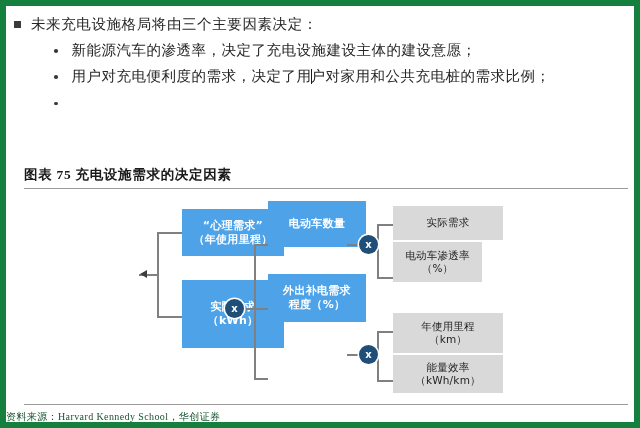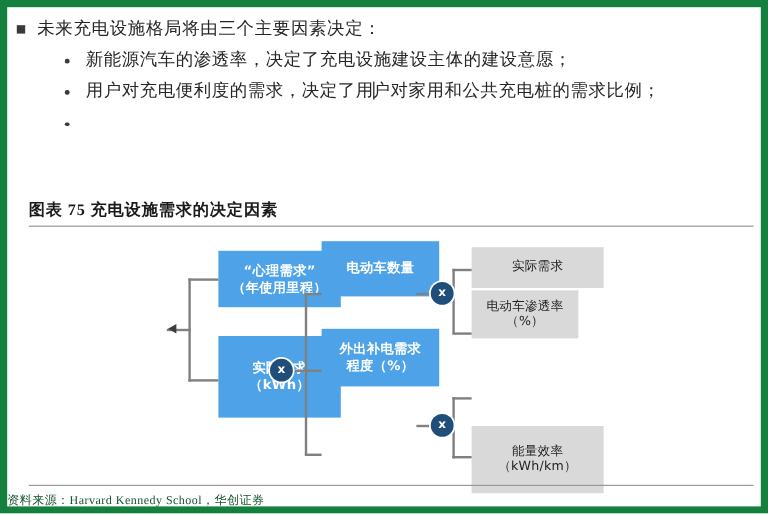--- a/index.html
+++ b/index.html
@@ -224,22 +224,28 @@
       <span>实际需求</span>
     </div>
 
     <div class="box box-gray" style="left:387px;top:46px;width:89px;height:40px;">
       <div>
         <div>电动车渗透率</div>
         <div>（%）</div>
       </div>
     </div>
 
-
-    <div class="box box-gray" style="left:387px;top:159px;width:110px;height:56px;">
+    <div class="box box-gray" style="left:387px;top:117px;width:110px;height:40px;">
+      <div>
+        <div>年使用里程</div>
+        <div>（km）</div>
+      </div>
+    </div>
+
+    <div class="box box-gray" style="left:387px;top:159px;width:110px;height:38px;">
       <div>
         <div>能量效率</div>
         <div>（kWh/km）</div>
       </div>
     </div>
 
   </div>
 
   <div class="foot-rule"></div>
   <div class="source">资料来源：Harvard Kennedy School，华创证券</div>

